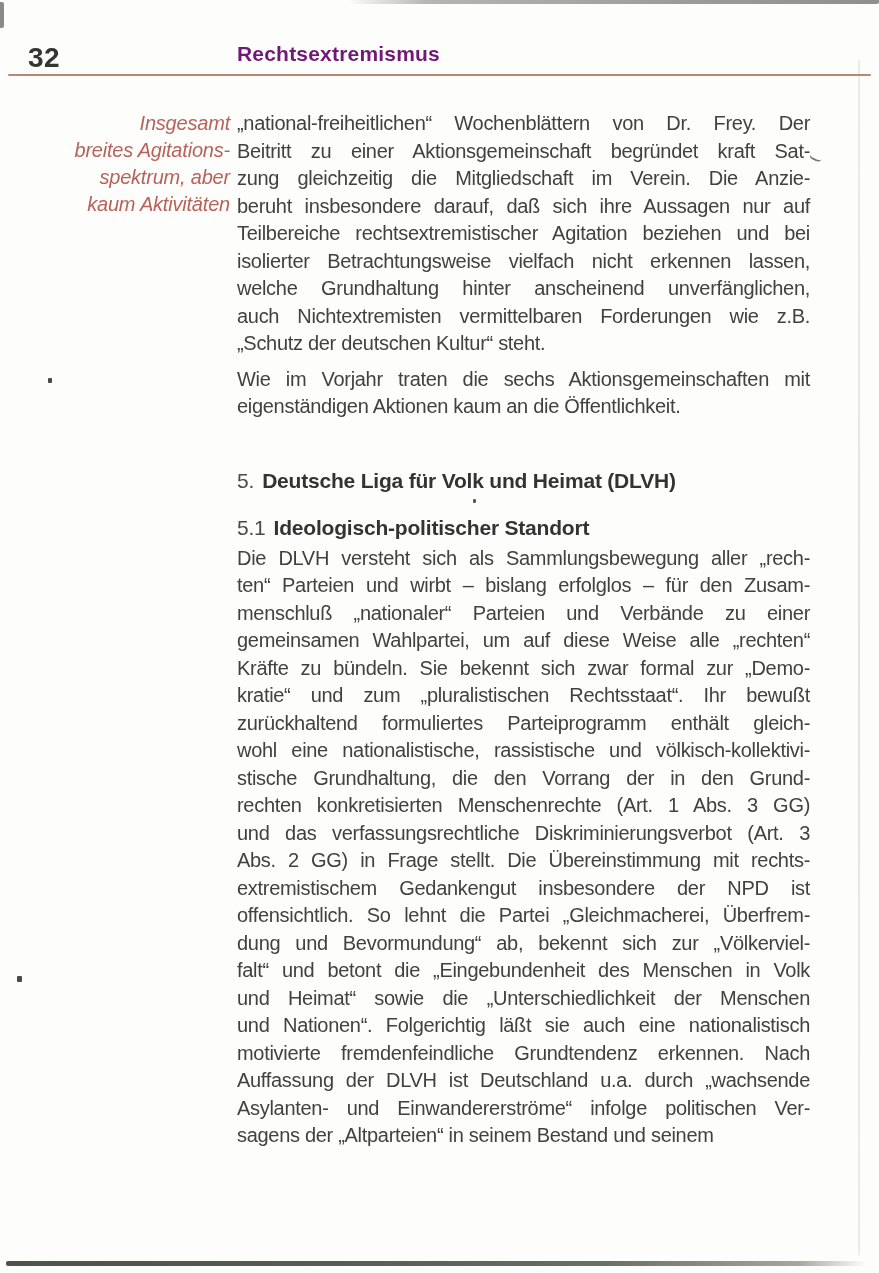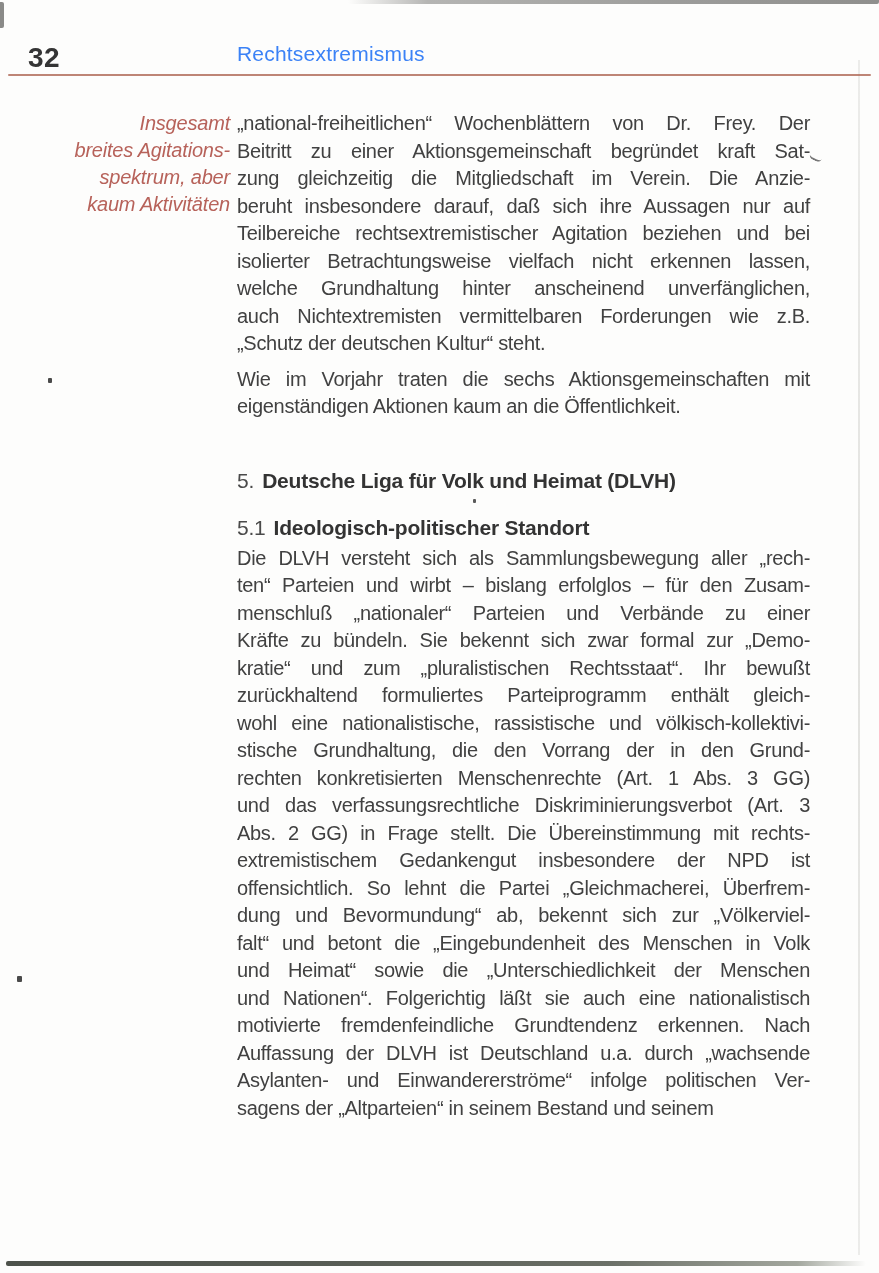--- a/index.html
+++ b/index.html
@@ -34,21 +34,21 @@
     background: linear-gradient(to bottom, #ececea, #e2e2df 50%, #ececea);
   }
 
   
   .pagenum {
     position: absolute; left: 28px; top: 42px;
     font-size: 28px; font-weight: 700; color: #353535; letter-spacing: 0.5px;
   }
   .running-title {
     position: absolute; left: 237px; top: 42px;
-    font-size: 21px; font-weight: 400; color: #3b82f6; letter-spacing: 0.2px;
+    font-size: 21px; font-weight: 700; color: #701a75; letter-spacing: 0.2px;
   }
   .header-rule {
     position: absolute; left: 8px; top: 74px; width: 863px; height: 2px;
     background: #b3705e; opacity: 0.85; border-radius: 1px;
   }
 
   
   .margin-note {
     position: absolute; left: 30px; top: 110px; width: 200px;
     font-style: italic; font-size: 20px; line-height: 27px;
@@ -137,20 +137,21 @@
     </div>
 
     <h2 class="h-section"><span class="hnum">5.</span><span class="htxt">Deutsche Liga für Volk und Heimat (DLVH)</span></h2>
 
     <h3 class="h-subsection"><span class="hnum">5.1</span><span class="htxt">Ideologisch-politischer Standort</span></h3>
 
     <div class="para para-3">
       <div class="line">Die DLVH versteht sich als Sammlungsbewegung aller „rech-</div>
       <div class="line">ten“ Parteien und wirbt – bislang erfolglos – für den Zusam-</div>
       <div class="line">menschluß „nationaler“ Parteien und Verbände zu einer</div>
+      <div class="line">gemeinsamen Wahlpartei, um auf diese Weise alle „rechten“</div>
       <div class="line">Kräfte zu bündeln. Sie bekennt sich zwar formal zur „Demo-</div>
       <div class="line">kratie“ und zum „pluralistischen Rechtsstaat“. Ihr bewußt</div>
       <div class="line">zurückhaltend formuliertes Parteiprogramm enthält gleich-</div>
       <div class="line">wohl eine nationalistische, rassistische und völkisch-kollektivi-</div>
       <div class="line">stische Grundhaltung, die den Vorrang der in den Grund-</div>
       <div class="line">rechten konkretisierten Menschenrechte (Art. 1 Abs. 3 GG)</div>
       <div class="line">und das verfassungsrechtliche Diskriminierungsverbot (Art. 3</div>
       <div class="line">Abs. 2 GG) in Frage stellt. Die Übereinstimmung mit rechts-</div>
       <div class="line">extremistischem Gedankengut insbesondere der NPD ist</div>
       <div class="line">offensichtlich. So lehnt die Partei „Gleichmacherei, Überfrem-</div>

